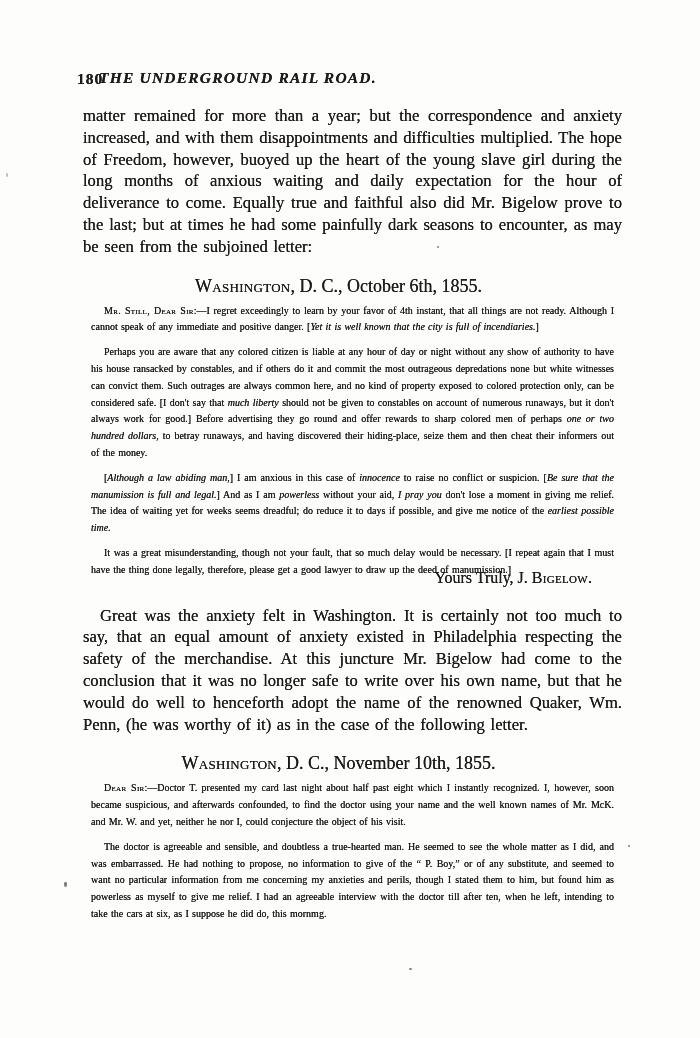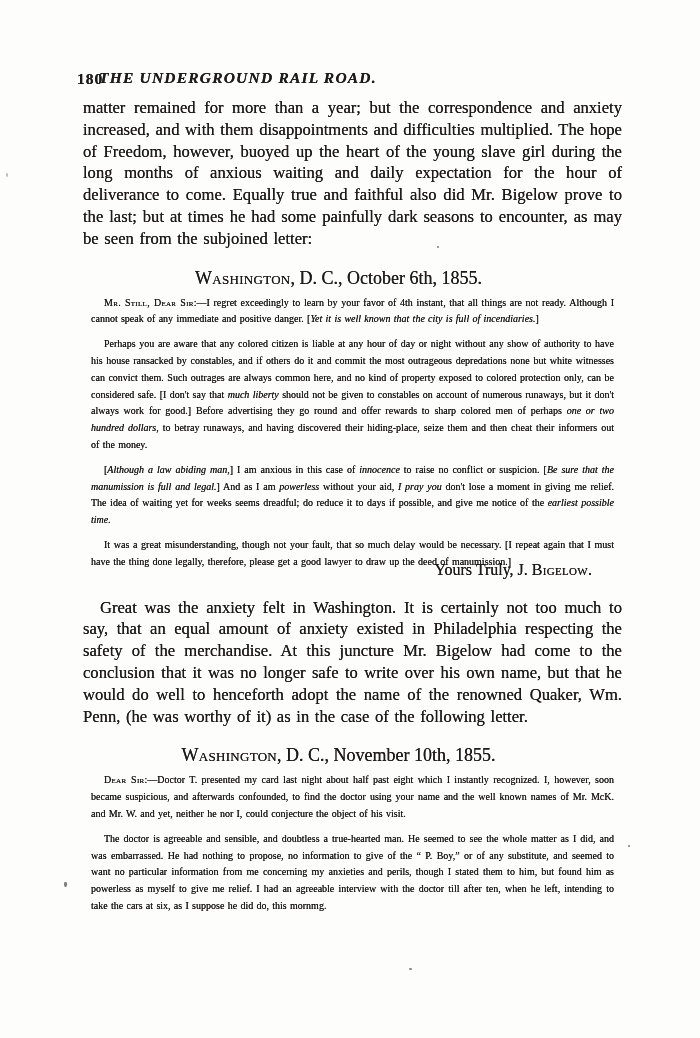--- a/index.html
+++ b/index.html
@@ -38,21 +38,21 @@
   }
 
   
   .body-para {
     margin: 0;
     font-size: 16.6px;
     line-height: 21.8px;
     text-align: justify;
     word-spacing: 1.5px;
   }
-  .body-para.first  { margin-top: 8px; text-indent: 0; }
+  .body-para.first  { margin-top: 16px; text-indent: 0; }
   .body-para.indent { margin-top: 18px;  text-indent: 17px; }
 
   
   .dateline {
     margin-top: 20px;
     font-size: 18px;
     line-height: 17px;
     text-align: center;
     padding-right: 28px;
   }

